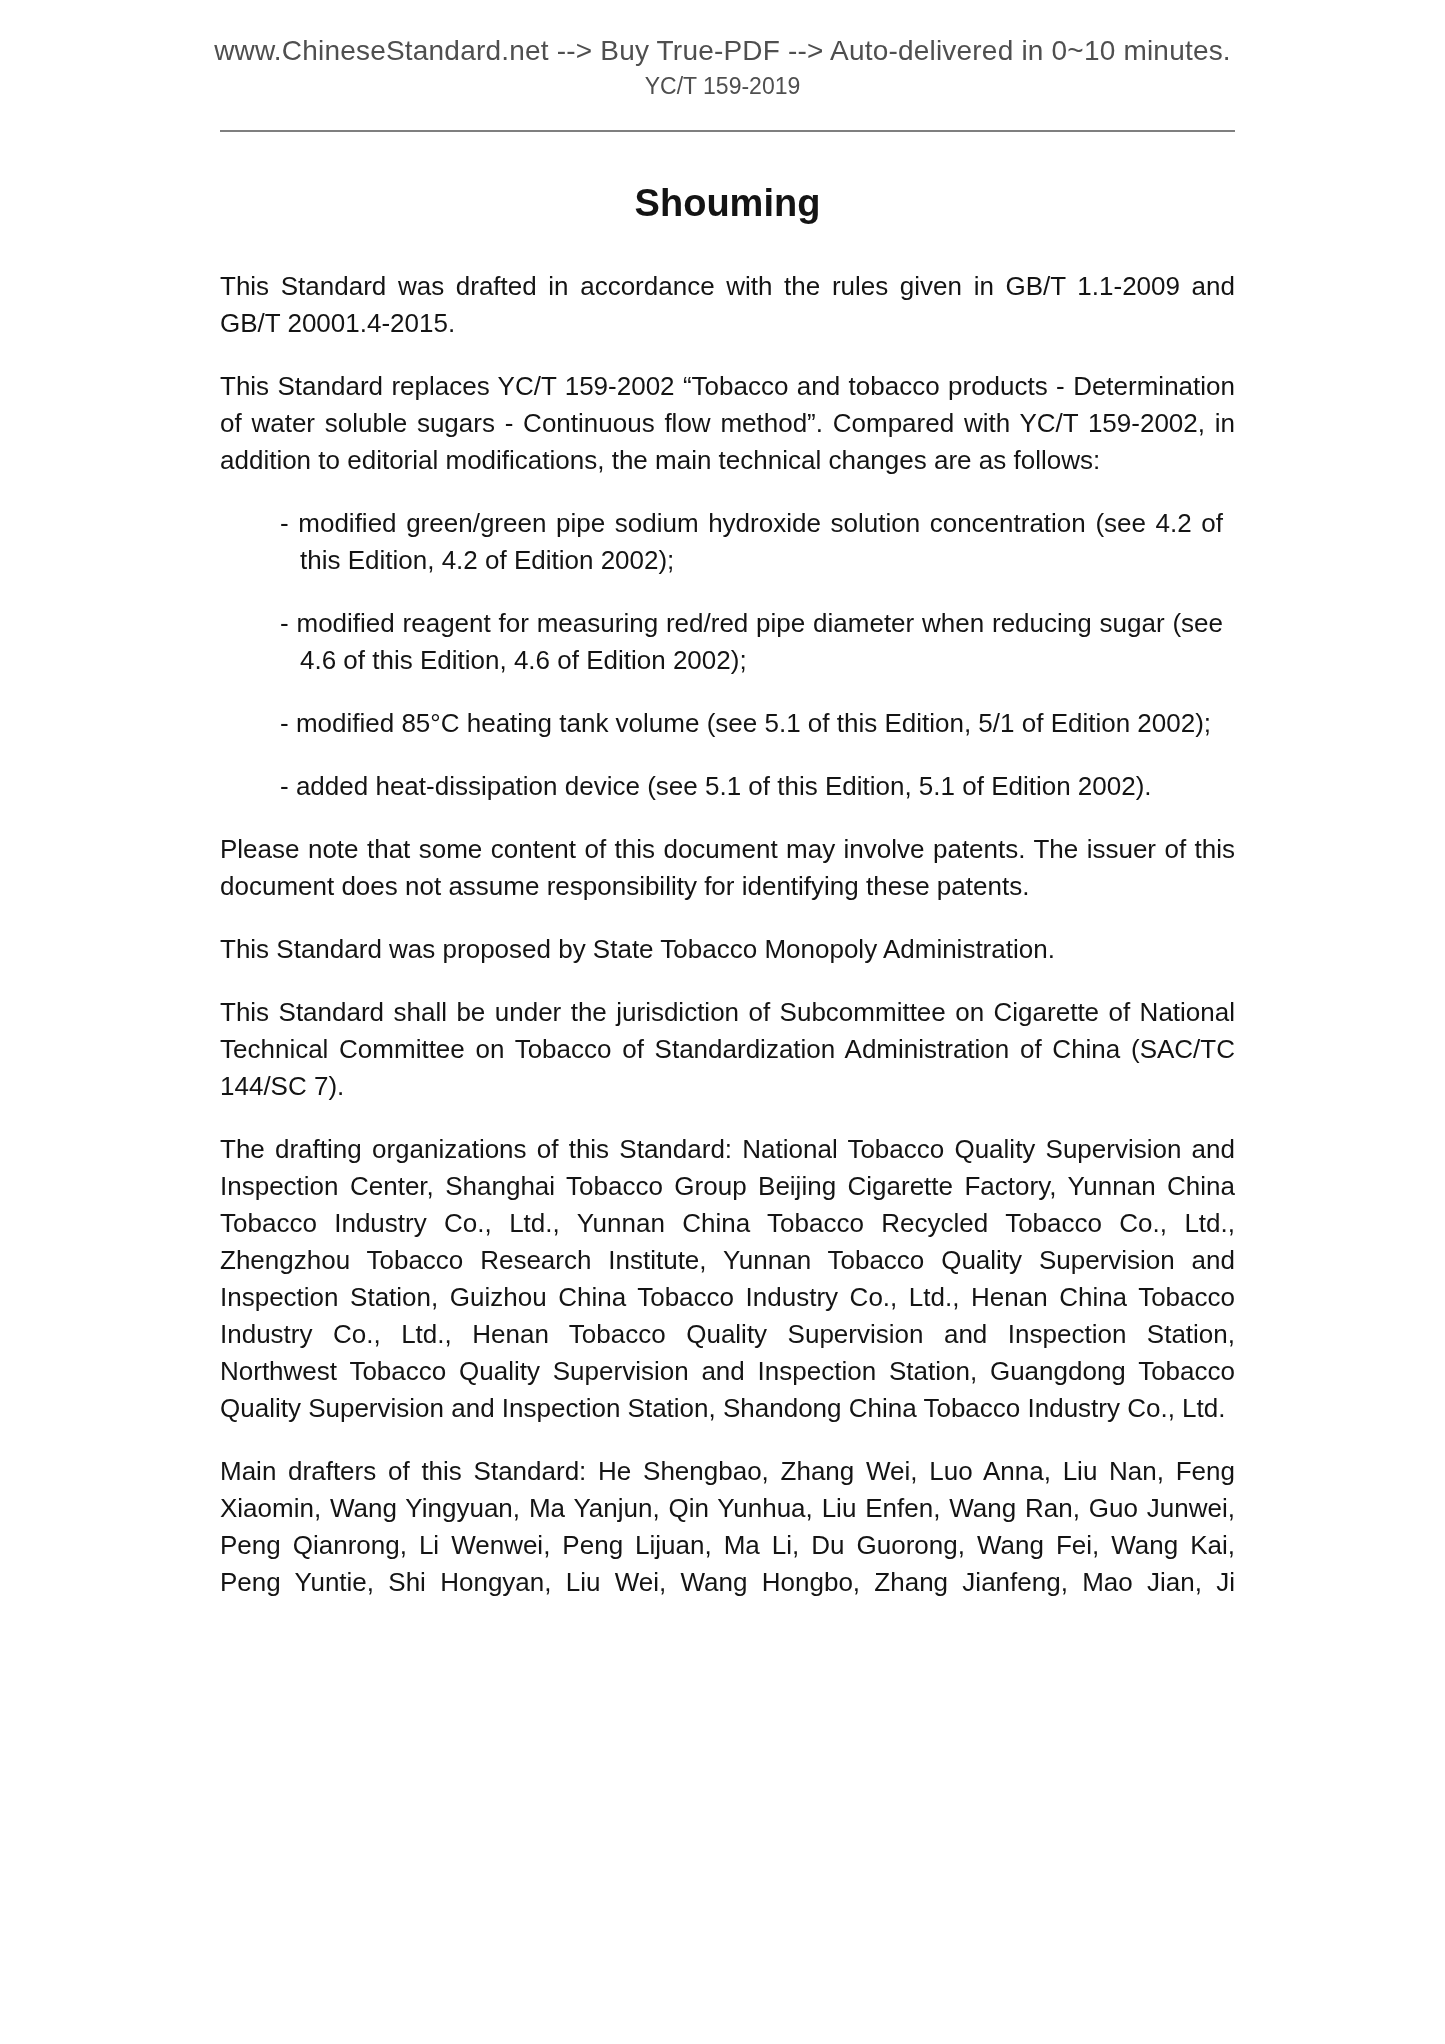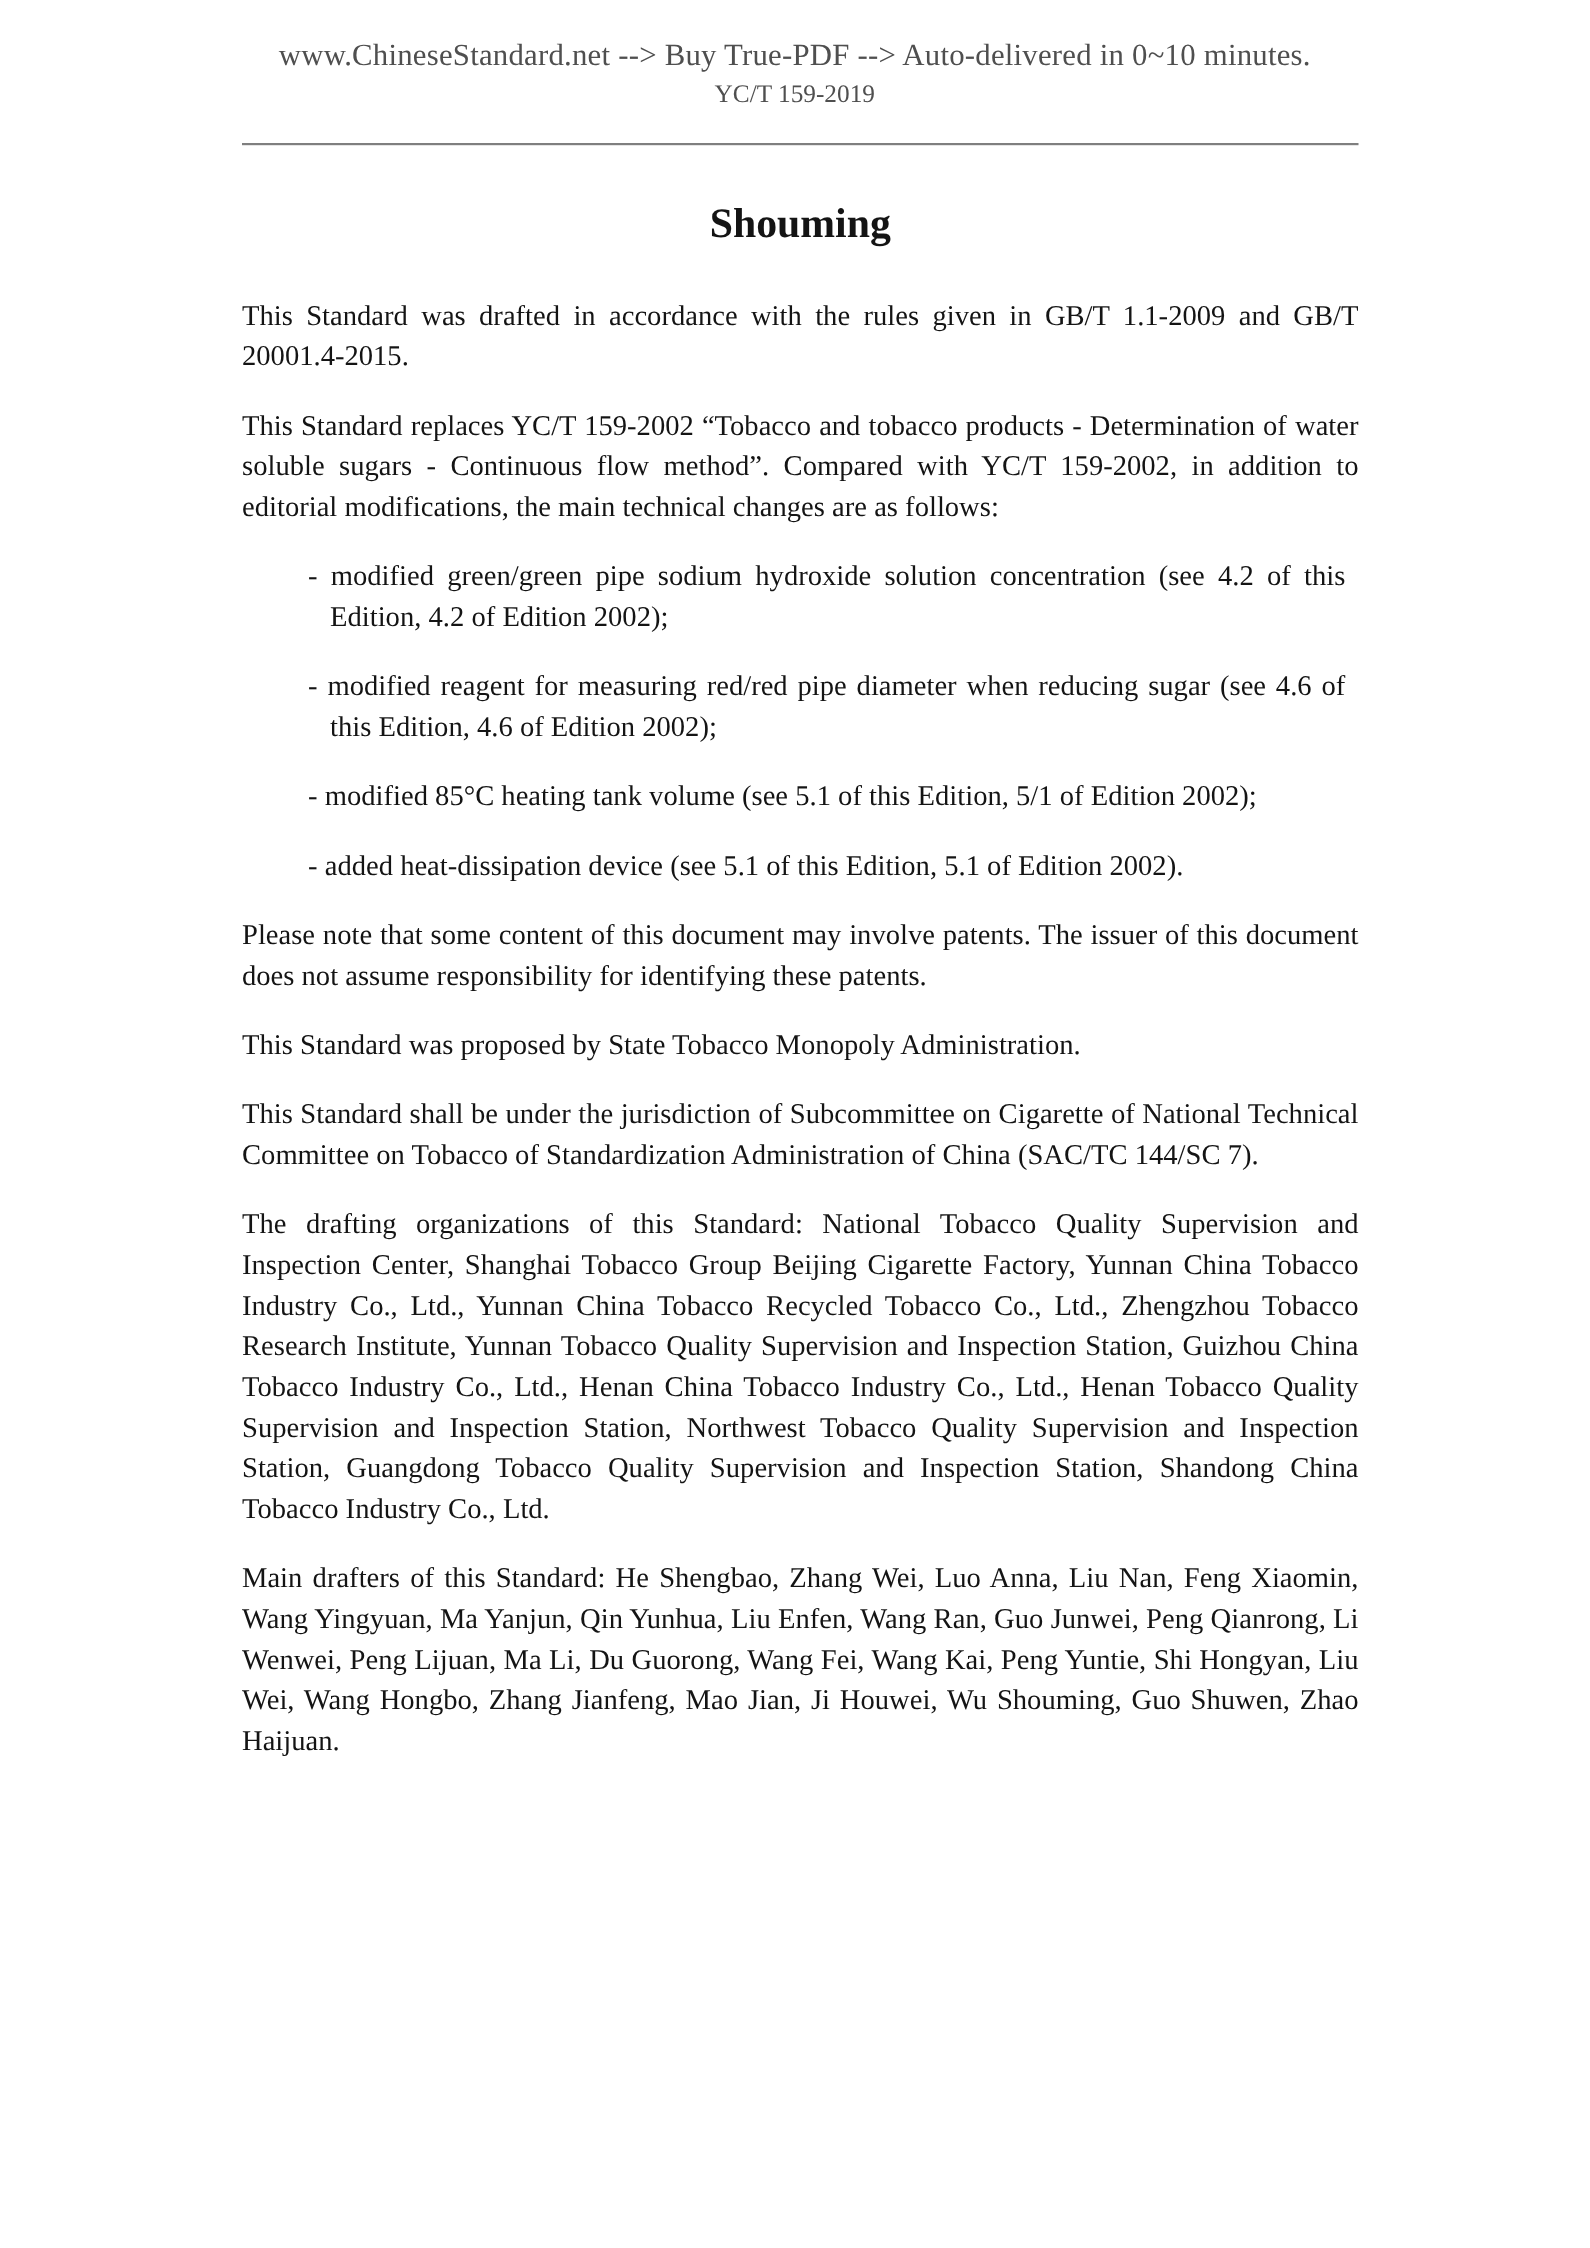--- a/index.html
+++ b/index.html
@@ -9,21 +9,21 @@
     --rule-light: #ababab;
     --paper: #ffffff;
   }
   * { box-sizing: border-box; }
   html, body { margin: 0; padding: 0; background: var(--paper); }
   .page {
     position: relative;
     width: 1445px;
     height: 1598px;
     background: var(--paper);
-    font-family: Liberation Serif, serif;
+    font-family: Liberation Sans, sans-serif;
     overflow: hidden;
   }
   
   .doc-header { text-align: center; padding-top: 34px; }
   .header-line1 {
     font-size: 28px;
     line-height: 34px;
     color: var(--muted);
     letter-spacing: 0.2px;
   }

